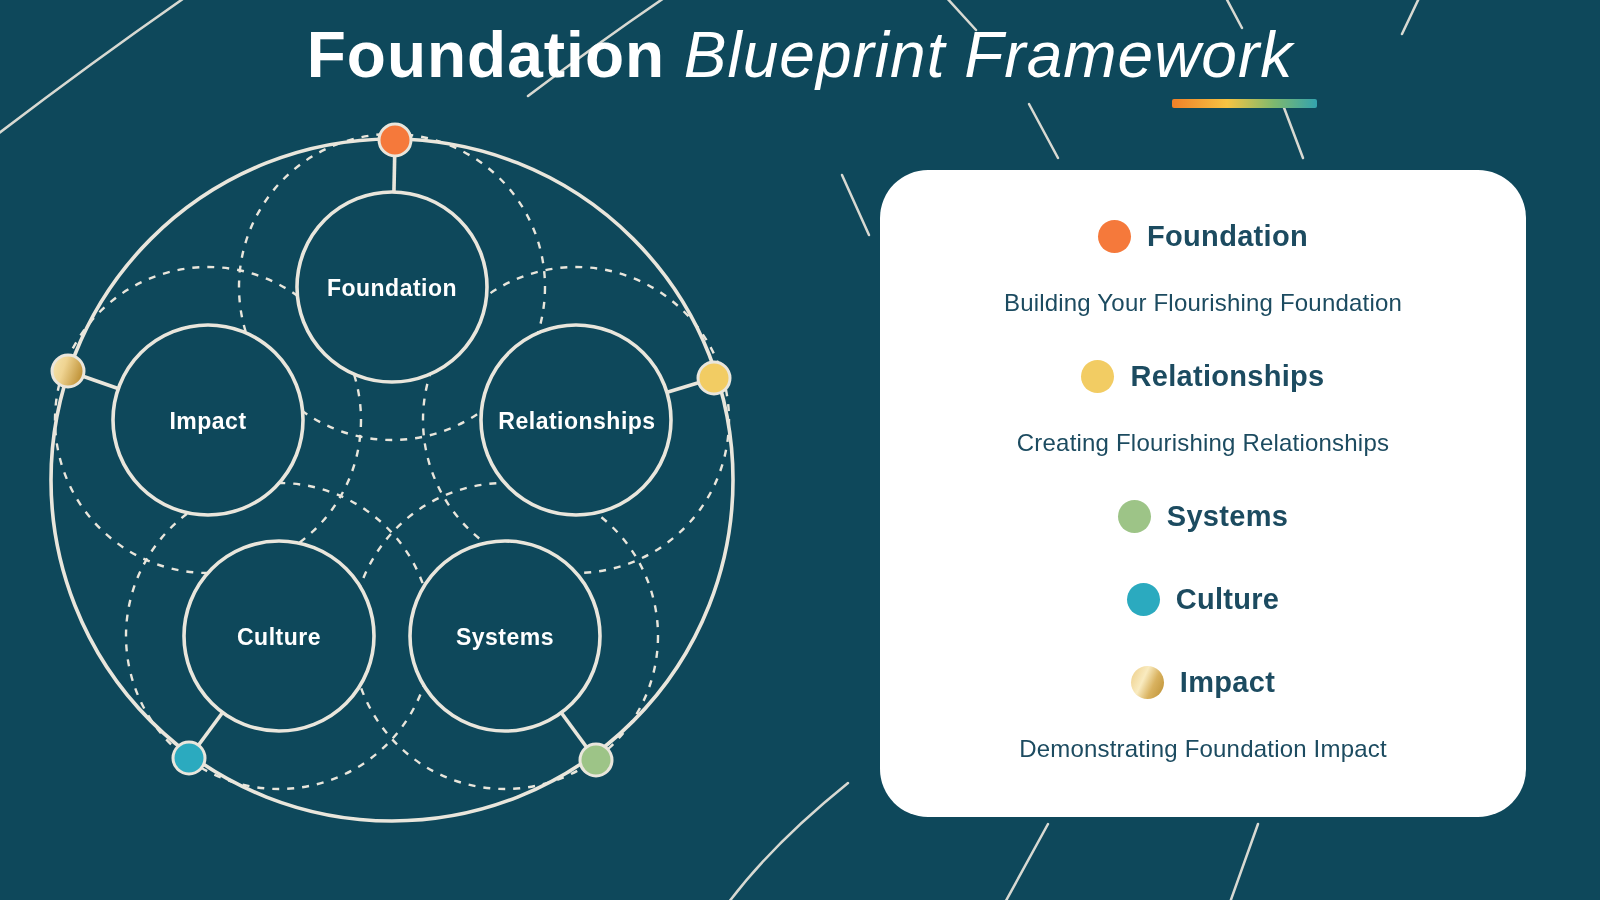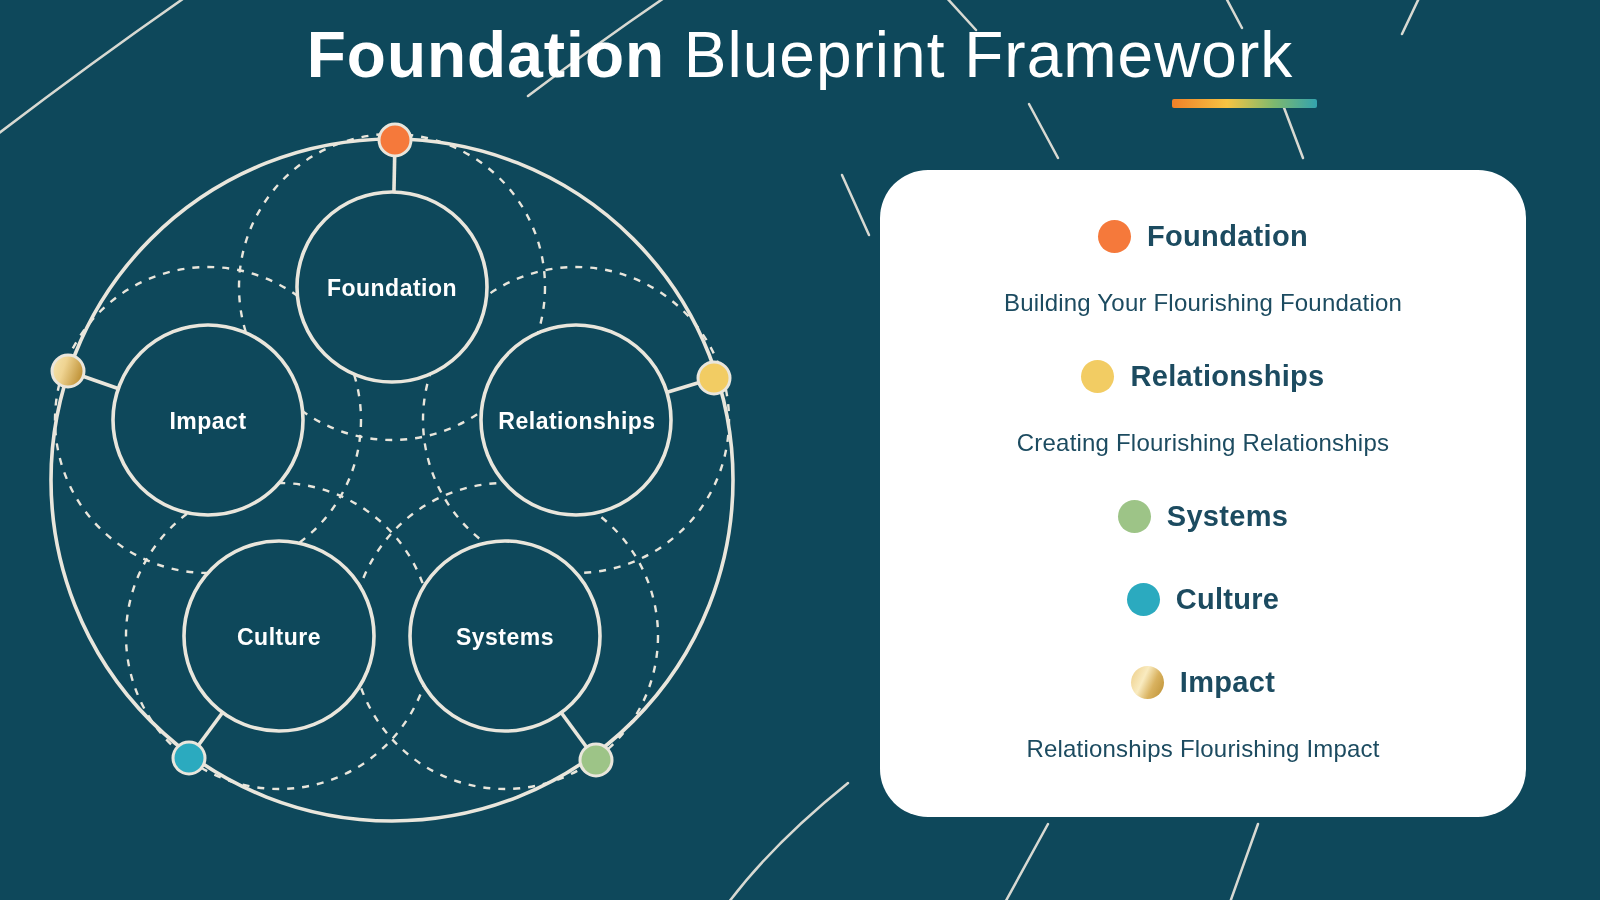--- a/index.html
+++ b/index.html
@@ -24,21 +24,21 @@
   .node-circle{stroke-width:3.6;fill:var(--bg);}
   .connector{stroke-width:3.6;}
   .dot{stroke:var(--line);stroke-width:3;}
   
   .title{
     position:absolute;left:0;top:18px;width:1600px;
     text-align:center;color:#FFFFFF;font-size:64px;letter-spacing:1px;
     white-space:nowrap;
   }
   .title-bold{font-weight:800;}
-  .title-light{font-weight:400;}
+  .title-light{font-weight:400;font-style:italic;}
   .title-underline{
     position:absolute;left:1172px;top:99px;width:145px;height:9px;
     border-radius:2px;
   }
   
   .node-label{
     position:absolute;transform:translate(-50%,-50%);
     color:#FFFFFF;font-weight:700;font-size:23px;white-space:nowrap;
     letter-spacing:.5px;
   }
@@ -172,16 +172,16 @@
       <span class="legend-dot" style="background: rgb(43, 170, 191);"></span>
       <span class="legend-title">Culture</span>
     </div>
   </div>
 
   <div class="legend-item">
     <div class="legend-head">
       <span class="legend-dot gold-dot"></span>
       <span class="legend-title">Impact</span>
     </div>
-    <div class="legend-desc">Relationships Flourishing Impact</div>
+    <div class="legend-desc">Demonstrating Foundation Impact</div>
   </div>
 
 </div>
 
 </body></html>

